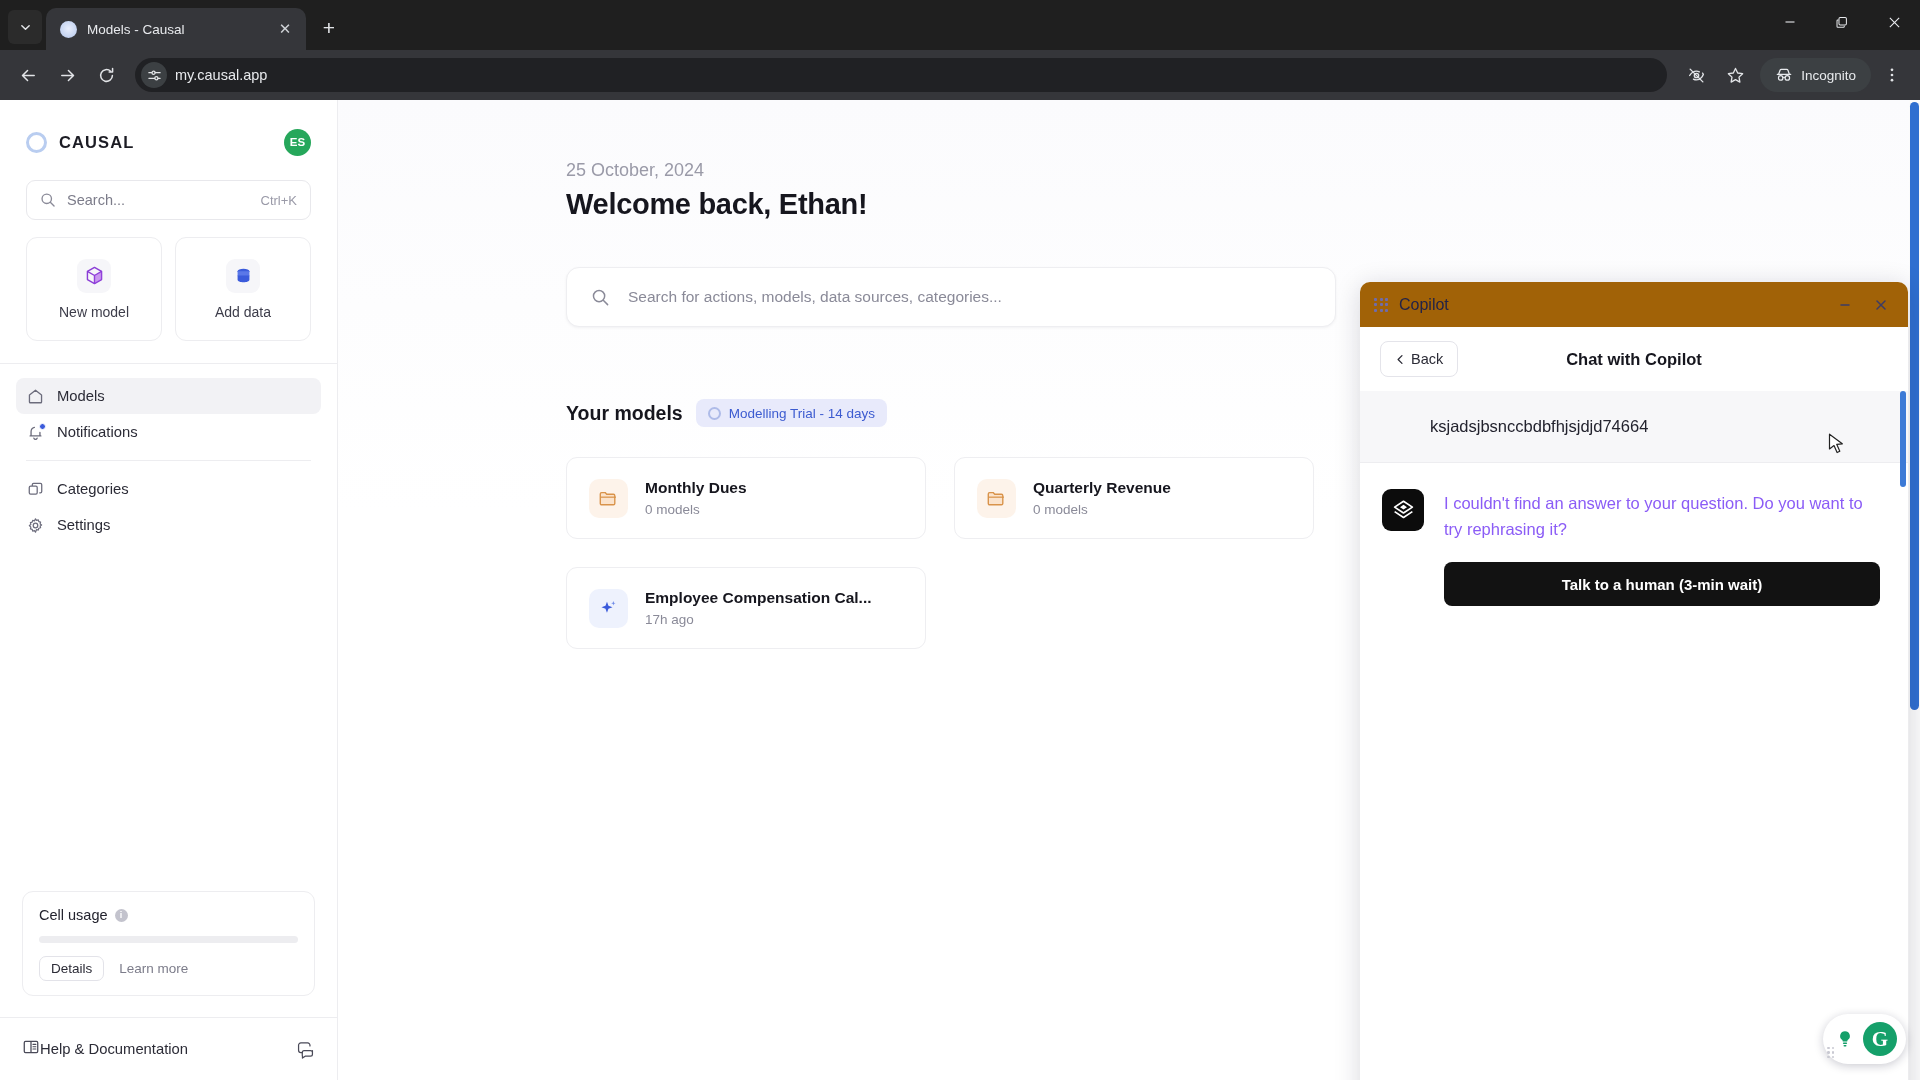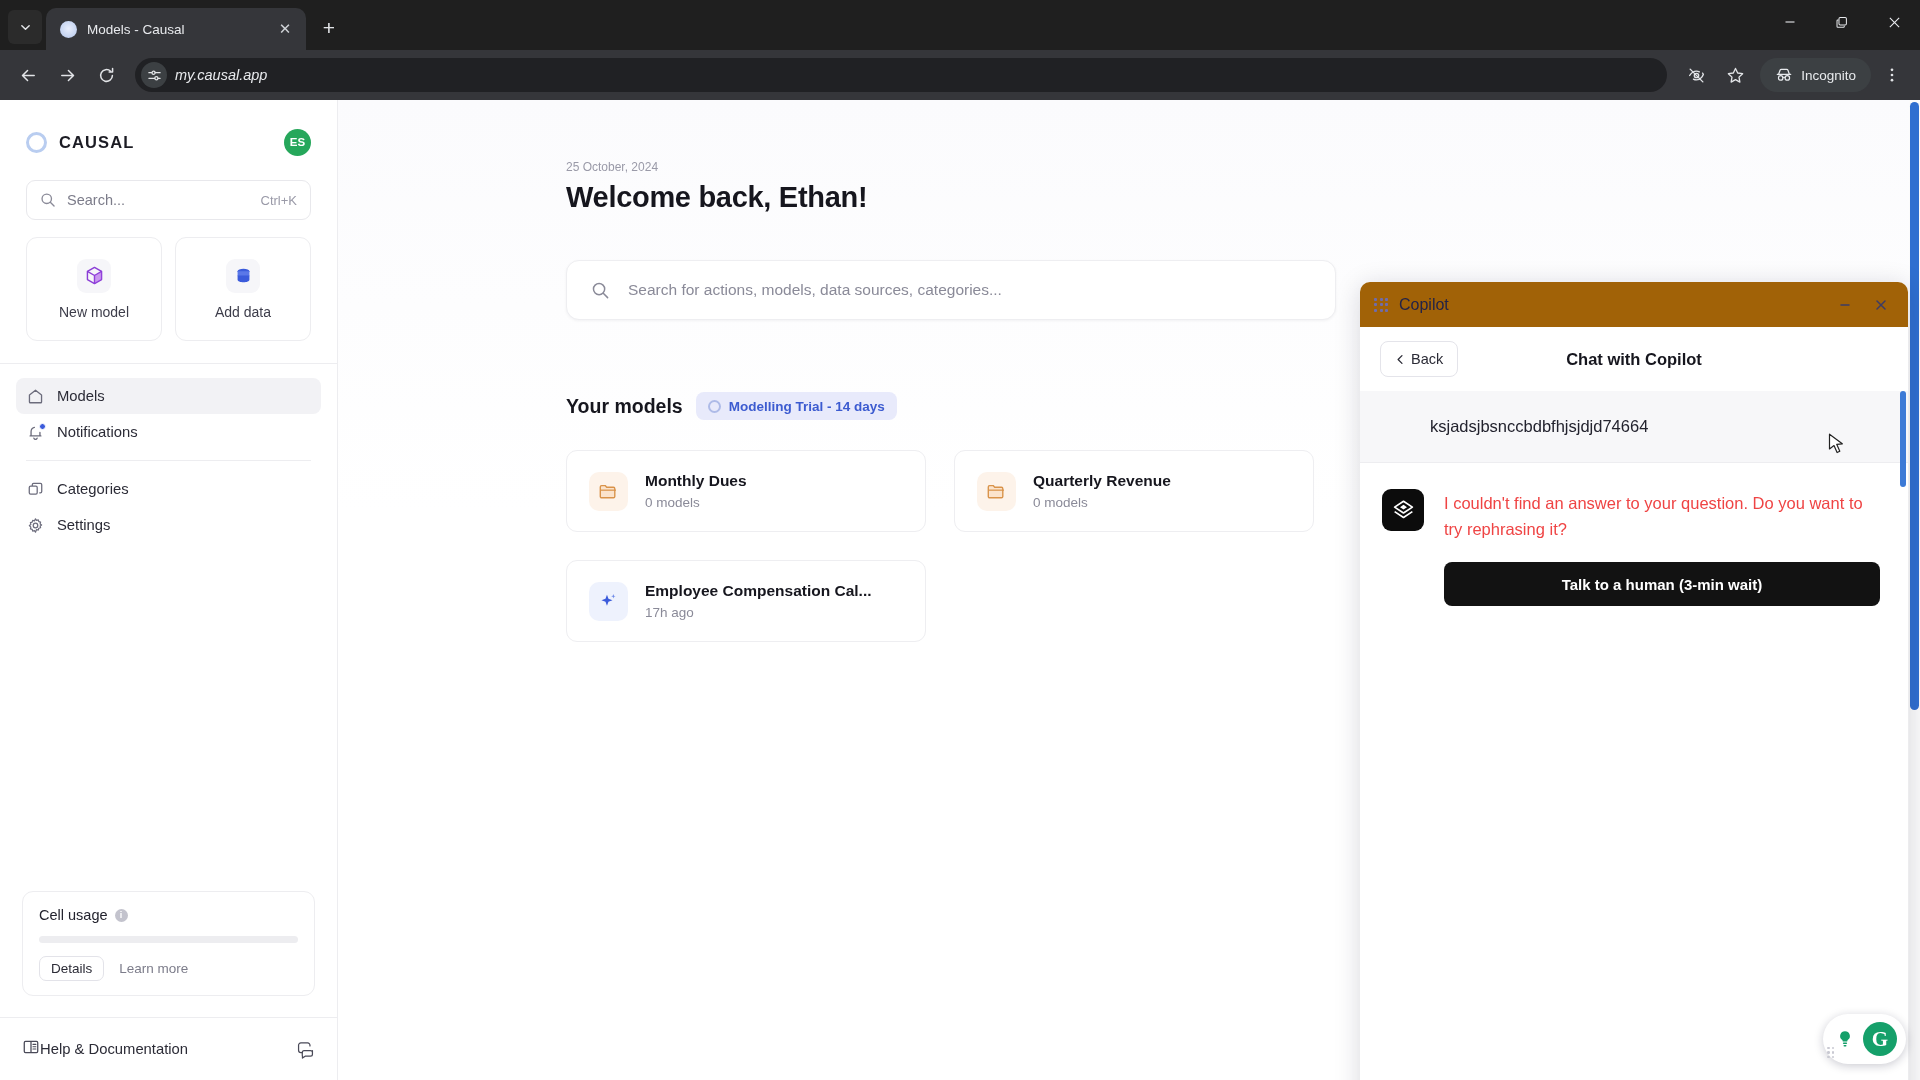--- a/index.html
+++ b/index.html
@@ -57,21 +57,21 @@
     display: flex; align-items: center; padding: 0 10px; gap: 3px;
   }
   .tb-icon {
     width: 36px; height: 36px; border-radius: 50%;
     display: flex; align-items: center; justify-content: center;
     color: #e2e4e7; cursor: pointer; flex: 0 0 auto;
   }
   .omnibox {
     flex: 1; height: 34px; background: #202124; border-radius: 18px;
     display: flex; align-items: center; padding: 0 14px 0 6px; margin: 0 8px;
-    gap: 8px; cursor: text; font-style: italic;
+    gap: 8px; cursor: text;
   }
   .omni-siteicon {
     width: 26px; height: 26px; border-radius: 50%; background: #3c4043;
     display: flex; align-items: center; justify-content: center; flex: 0 0 auto;
   }
   .omni-url { color: #e8eaed; font-size: 14.5px; }
   .incognito-pill {
     height: 34px; border-radius: 17px; background: #3c4043;
     display: flex; align-items: center; gap: 8px; padding: 0 15px;
     color: #e8eaed; font-size: 13.5px; cursor: pointer; margin-left: 4px;
@@ -164,21 +164,21 @@
   }
   .help-lbl { font-size: 14.8px; color: #2b2b36; }
   .help-chat { margin-left: auto; cursor: pointer; display: flex; }
 
   
   .main {
     flex: 1; position: relative; overflow: hidden;
     background: linear-gradient(180deg, #fbfbfd 0%, #ffffff 42%);
   }
   .main-inner { padding: 60px 0 0 228px; }
-  .date-lbl { font-size: 12px; color: #9a9aa8; }
+  .date-lbl { font-size: 18px; color: #9a9aa8; }
   .welcome {
     font-size: 29px; font-weight: 700; color: #16161e; margin-top: 7px;
     letter-spacing: -0.3px;
   }
   .main-search {
     margin-top: 46px; width: 770px; height: 60px; background: #fff;
     border: 1px solid #eeeef1; border-radius: 13px;
     box-shadow: 0 1px 3px rgba(20,20,40,.05);
     display: flex; align-items: center; padding: 0 24px; gap: 18px; cursor: text;
   }
@@ -187,21 +187,21 @@
   .models-head { display: flex; align-items: center; gap: 13px; margin-top: 72px; }
   .models-title { font-size: 19.5px; font-weight: 700; color: #16161e; }
   .trial-badge {
     display: flex; align-items: center; gap: 8px; height: 28px;
     background: #e8eafb; border-radius: 8px; padding: 0 12px; cursor: pointer;
   }
   .trial-ring {
     width: 13px; height: 13px; border-radius: 50%;
     border: 2.5px solid #aebbe8; flex: 0 0 auto;
   }
-  .trial-txt { font-size: 13.5px; font-weight: 700; color: #3c5bd0; white-space: nowrap; }
+  .trial-txt { font-size: 13.5px; font-weight: 400; color: #3c5bd0; white-space: nowrap; }
   .models-sub { font-size: 15px; color: #7c7c8a; margin-top: 10px; }
 
   .model-grid {
     display: flex; flex-wrap: wrap; gap: 28px; margin-top: 30px; width: 1100px;
   }
   .model-card {
     width: 360px; height: 82px; border: 1px solid #eeeef1; border-radius: 11px;
     background: #fff; display: flex; align-items: center; gap: 17px;
     padding: 0 22px; cursor: pointer;
   }
@@ -268,21 +268,21 @@
     background: #f7f7f9; border-bottom: 1px solid #ededf0;
     padding: 26px 28px 26px 70px;
   }
   .msg-user-txt { font-size: 16.5px; color: #23232e; word-break: break-all; }
   .msg-bot { display: flex; gap: 20px; padding: 26px 28px 0 22px; }
   .bot-avatar {
     width: 42px; height: 42px; border-radius: 9px; background: #0c0c0c;
     display: flex; align-items: center; justify-content: center; flex: 0 0 auto;
   }
   .bot-body { flex: 1; padding-top: 2px; }
-  .bot-txt { font-size: 16.5px; line-height: 1.55; color: #ef4444; }
+  .bot-txt { font-size: 16.5px; line-height: 1.55; color: #8b5cf6; }
   .btn-human {
     margin-top: 20px; width: 100%; height: 44px; background: #121212;
     border-radius: 8px; color: #fff; font-size: 15px; font-weight: 700;
     display: flex; align-items: center; justify-content: center; cursor: pointer;
   }
   .cp-scrollbar {
     position: absolute; right: 2px; top: 0; width: 8px; height: 100%;
   }
   .cp-thumb {
     position: absolute; top: 0; right: 0; width: 6px; height: 96px;

